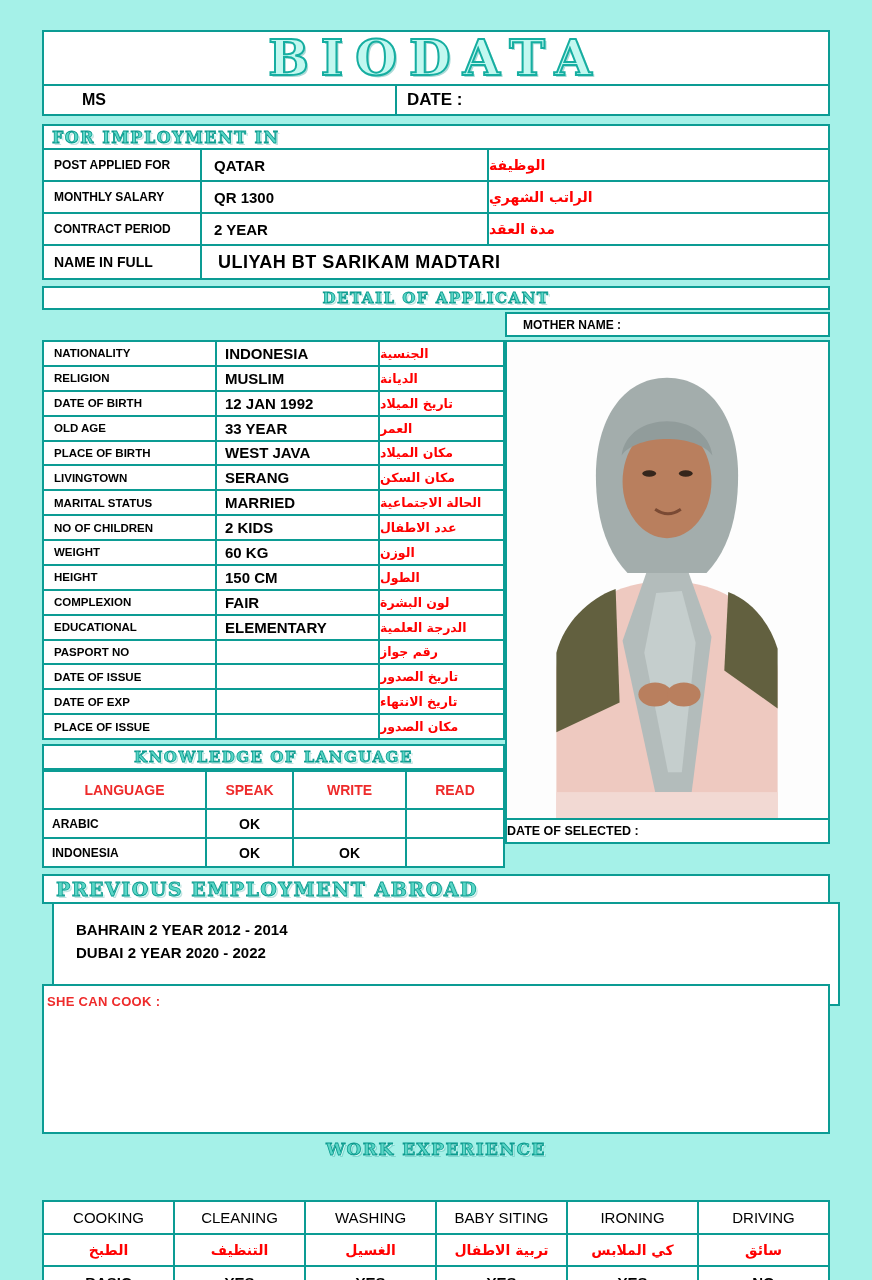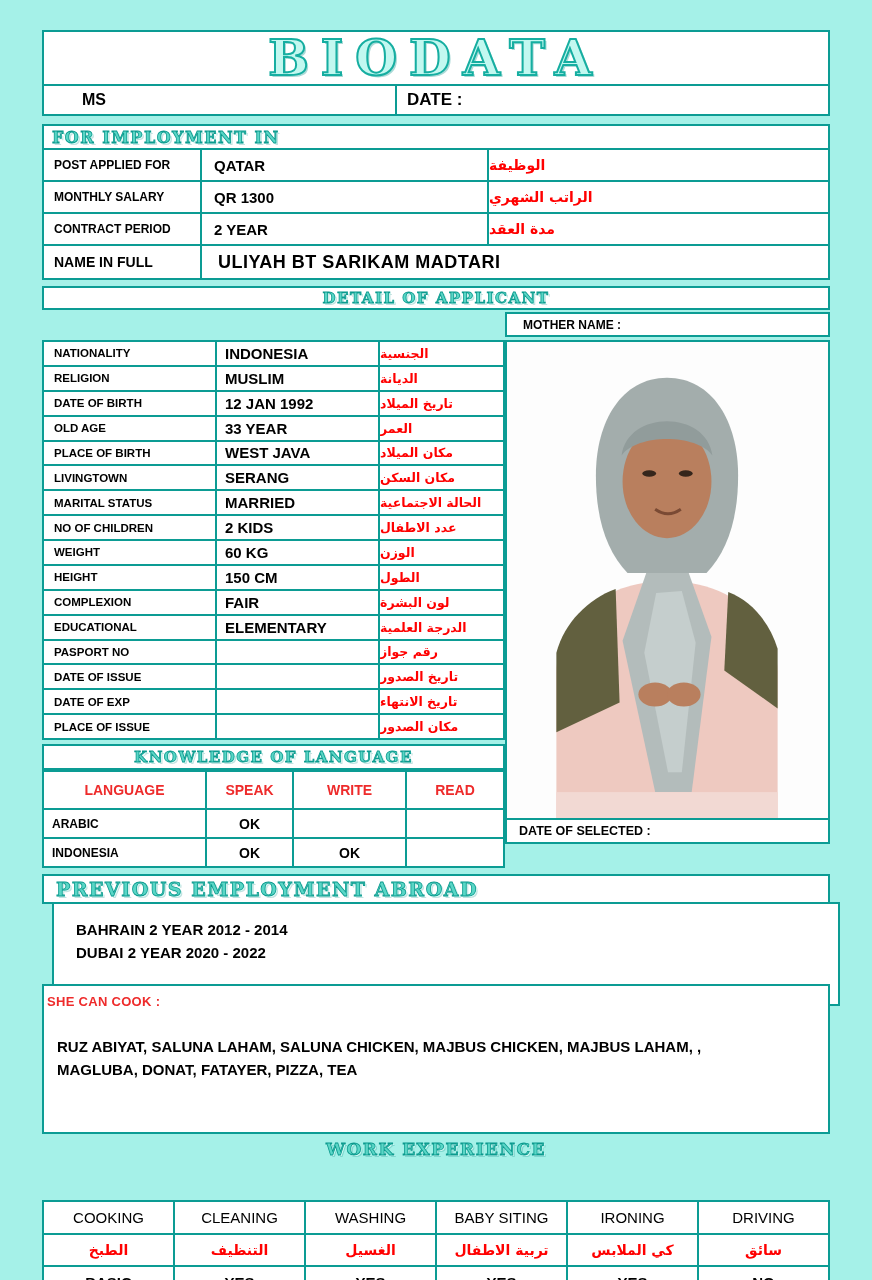--- a/index.html
+++ b/index.html
@@ -87,21 +87,21 @@
   .details-table { top:340px; left:42px; width:463px; height:400px;
     grid-template-columns: 171px 161px 1fr; grid-template-rows: repeat(16, 1fr); }
   .details-table .lbl { font-size:11.5px; }
   .details-table .val { font-size:15px; padding-left:8px; }
   .details-table .ar { font-size:12.5px; padding-right:8px; }
 
   .photo-box { top:340px; left:505px; width:325px; height:480px; padding:0; }
   .photo-box svg { width:100%; height:100%; display:block; }
 
   .date-selected-row { top:818px; left:505px; width:325px; height:26px; }
-  .date-selected-row .lbl { font-size:12.5px; padding-left:12px; }
+  .date-selected-row .lbl { font-size:12.5px; padding-left:0; }
 
   .lang-header { top:744px; left:42px; width:463px; height:26px; justify-content:center; }
   .lang-header .teal-title { font-size:15px; }
 
   .lang-table { top:770px; left:42px; width:463px; height:98px;
     grid-template-columns: 161px 85px 111px 1fr; grid-template-rows: 36px 1fr 1fr; }
   .lang-head { color:#ee2b2b; font-weight:bold; font-size:14px; justify-content:center; }
   .lang-name { font-size:12px; font-weight:bold; padding-left:8px; }
   .lang-ok { font-size:14px; font-weight:bold; justify-content:center; }
 
@@ -267,21 +267,20 @@
     <span class="teal-title">PREVIOUS EMPLOYMENT ABROAD</span>
   </div>
 
   <div class="strip prev-box">
     <div class="prev-line">BAHRAIN 2 YEAR 2012 - 2014</div>
     <div class="prev-line">DUBAI 2 YEAR 2020 - 2022</div>
   </div>
 
   <div class="strip cook-box">
     <div class="cook-label">SHE CAN COOK :</div>
-    <div class="cook-items">RUZ ABIYAT,  SALUNA LAHAM, SALUNA CHICKEN, MAJBUS CHICKEN, MAJBUS LAHAM, , MAGLUBA, DONAT, FATAYER, PIZZA, TEA</div>
   </div>
 
   <div class="work-header">
     <span class="teal-title">WORK EXPERIENCE</span>
   </div>
 
   <div class="tbl work-table">
     <div class="work-col-head">COOKING</div>
     <div class="work-col-head">CLEANING</div>
     <div class="work-col-head">WASHING</div>

